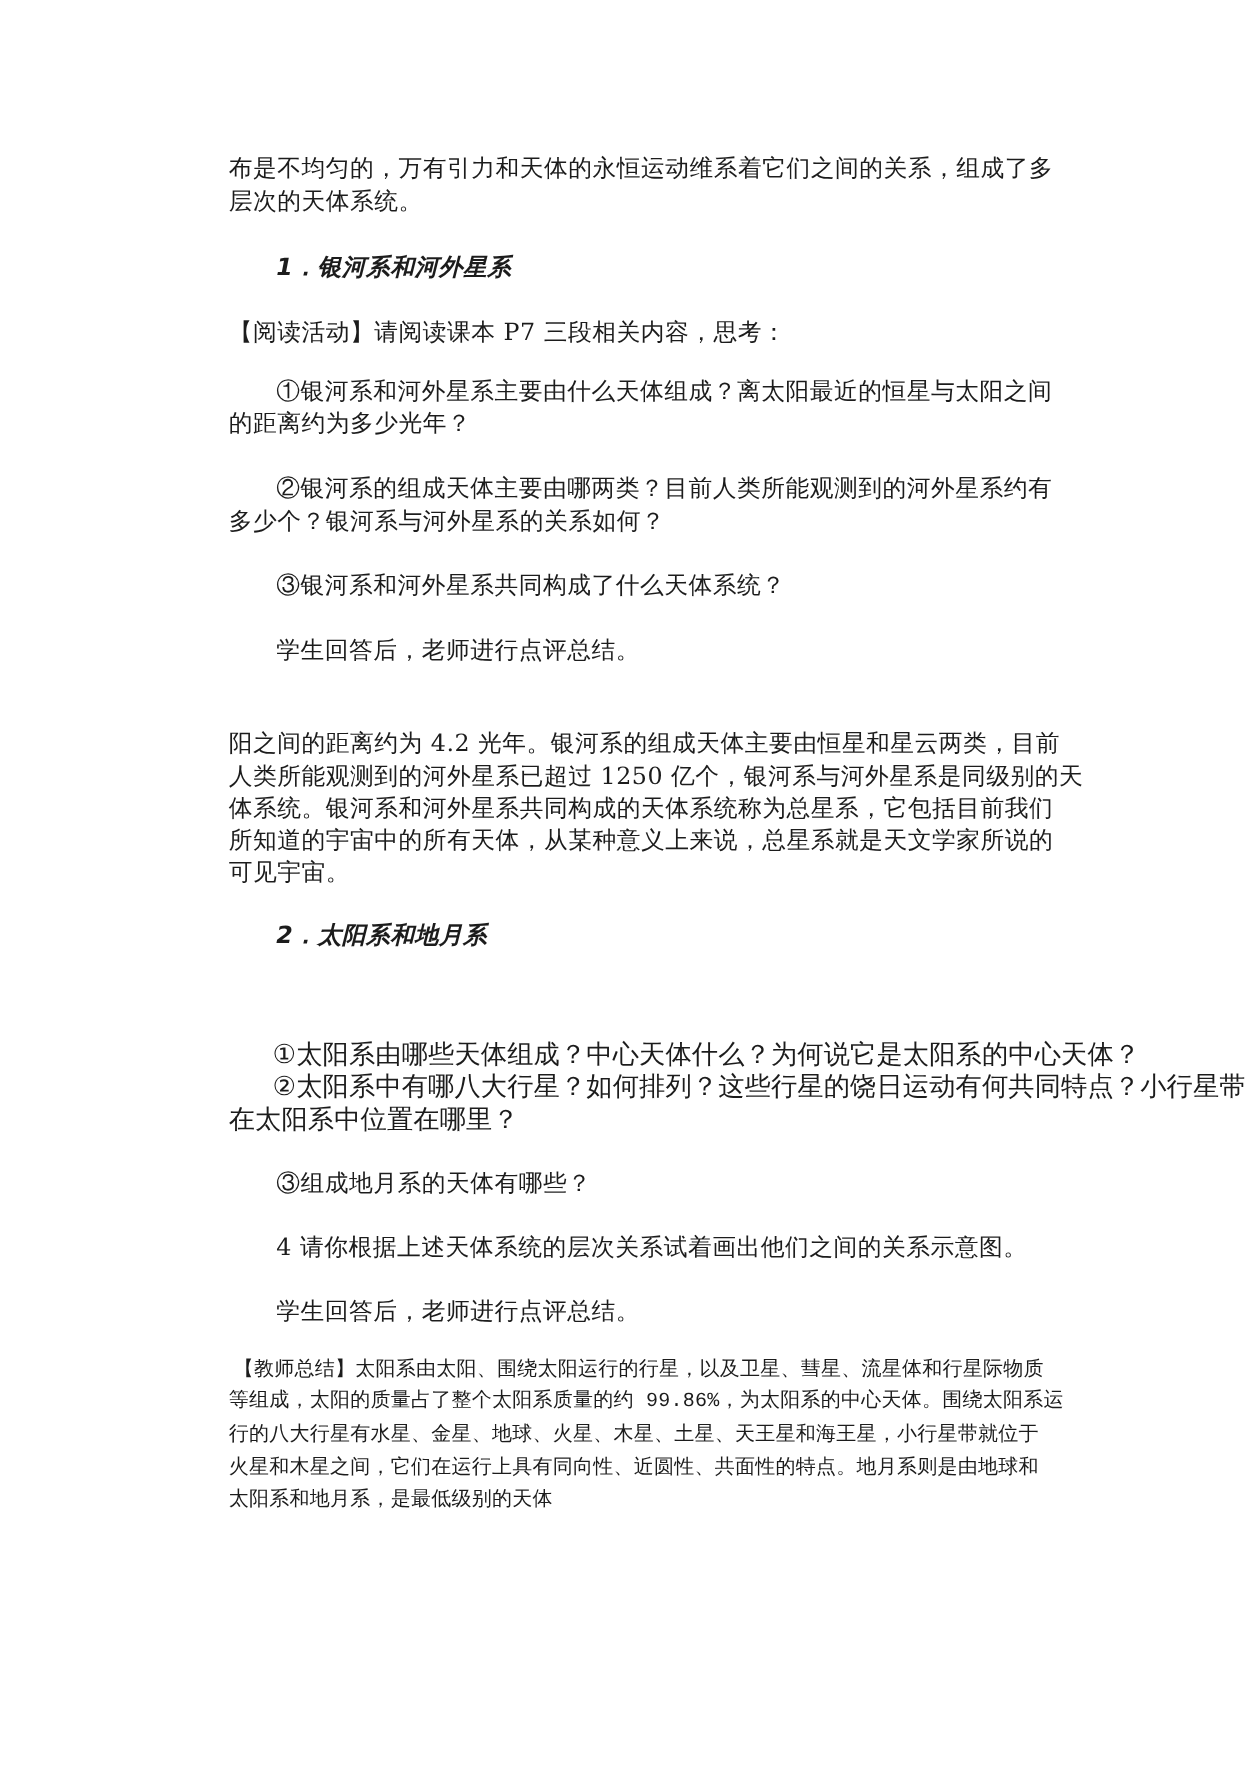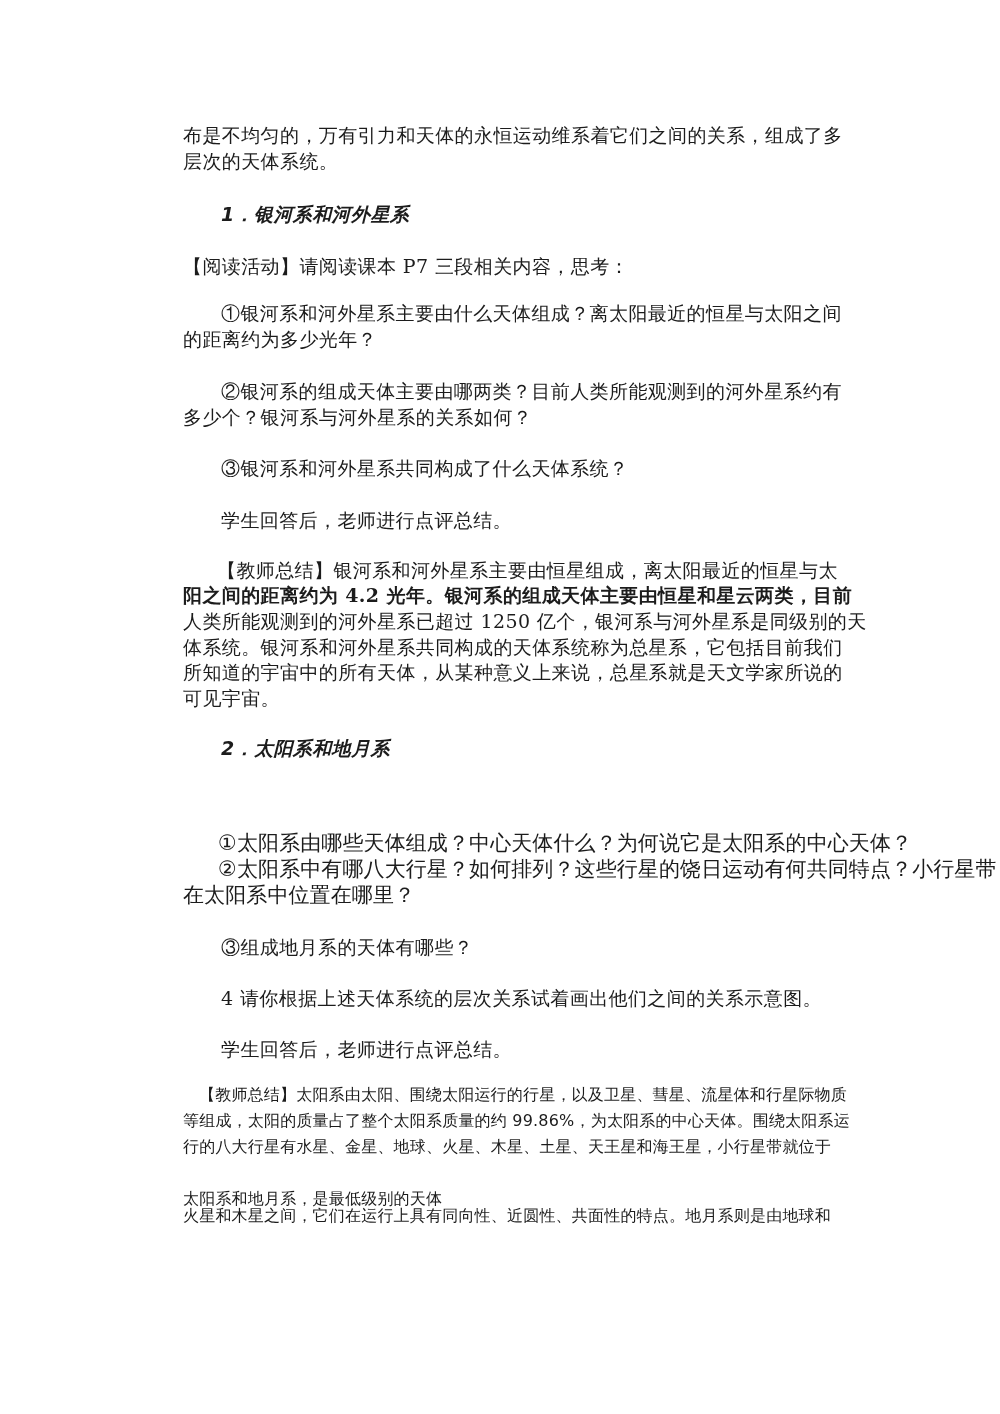--- a/index.html
+++ b/index.html
@@ -64,40 +64,39 @@
   <div class="line" style="left:190px; top:300px;">①银河系和河外星系主要由什么天体组成？离太阳最近的恒星与太阳之间</div>
   <div class="line" style="left:152px; top:326px;">的距离约为多少光年？</div>
 
   <div class="line" style="left:190px; top:378px;">②银河系的组成天体主要由哪两类？目前人类所能观测到的河外星系约有</div>
   <div class="line" style="left:152px; top:404px;">多少个？银河系与河外星系的关系如何？</div>
 
   <div class="line" style="left:190px; top:455px;">③银河系和河外星系共同构成了什么天体系统？</div>
 
   <div class="line" style="left:190px; top:507px;">学生回答后，老师进行点评总结。</div>
 
-  <div class="line" style="left:186px; top:557px;">【教师总结】银河系和河外星系主要由恒星组成，离太阳最近的恒星与太</div>
-  <div class="line" style="left:152px; top:582px;font-weight:bold;">阳之间的距离约为 4.2 光年。银河系的组成天体主要由恒星和星云两类，目前</div>
+  <div class="line" style="left:152px; top:582px;">阳之间的距离约为 4.2 光年。银河系的组成天体主要由恒星和星云两类，目前</div>
   <div class="line" style="left:152px; top:608px;">人类所能观测到的河外星系已超过 1250 亿个，银河系与河外星系是同级别的天</div>
   <div class="line" style="left:152px; top:634px;">体系统。银河系和河外星系共同构成的天体系统称为总星系，它包括目前我们</div>
   <div class="line" style="left:152px; top:659px;">所知道的宇宙中的所有天体，从某种意义上来说，总星系就是天文学家所说的</div>
   <div class="line" style="left:152px; top:685px;">可见宇宙。</div>
 
   <div class="line bold" style="left:190px; top:735px;">2．太阳系和地月系</div>
 
 
   <div class="line sans-s" style="left:187px; top:832px;">①太阳系由哪些天体组成？中心天体什么？为何说它是太阳系的中心天体？</div>
 
   <div class="line sans-s" style="left:187px; top:858px;">②太阳系中有哪八大行星？如何排列？这些行星的饶日运动有何共同特点？小行星带</div>
   <div class="line sans-s" style="left:152px; top:884px;">在太阳系中位置在哪里？</div>
 
   <div class="line" style="left:190px; top:934px;text-align:center;">③组成地月系的天体有哪些？</div>
 
   <div class="line" style="left:190px; top:985px;">4 请你根据上述天体系统的层次关系试着画出他们之间的关系示意图。</div>
 
   <div class="line" style="left:190px; top:1036px;">学生回答后，老师进行点评总结。</div>
 
-  <div class="line sans" style="left:168px; top:1084px;">【教师总结】太阳系由太阳、围绕太阳运行的行星，以及卫星、彗星、流星体和行星际物质</div>
-  <div class="line sans" style="left:152px; top:1110px;">等组成，太阳的质量占了整个太阳系质量的约 99.86%，为太阳系的中心天体。围绕太阳系运</div>
+  <div class="line sans" style="left:156px; top:1084px;">【教师总结】太阳系由太阳、围绕太阳运行的行星，以及卫星、彗星、流星体和行星际物质</div>
+  <div class="line sans" style="left:152px; top:1110px;font-family:Liberation Mono, monospace;">等组成，太阳的质量占了整个太阳系质量的约 99.86%，为太阳系的中心天体。围绕太阳系运</div>
   <div class="line sans" style="left:152px; top:1136px;">行的八大行星有水星、金星、地球、火星、木星、土星、天王星和海王星，小行星带就位于</div>
-  <div class="line sans" style="left:152px; top:1205px;">火星和木星之间，它们在运行上具有同向性、近圆性、共面性的特点。地月系则是由地球和</div>
+  <div class="line sans" style="left:152px; top:1162px;">火星和木星之间，它们在运行上具有同向性、近圆性、共面性的特点。地月系则是由地球和</div>
   <div class="line sans" style="left:152px; top:1188px;">太阳系和地月系，是最低级别的天体</div>
 
 </div>
 
 </body></html>

